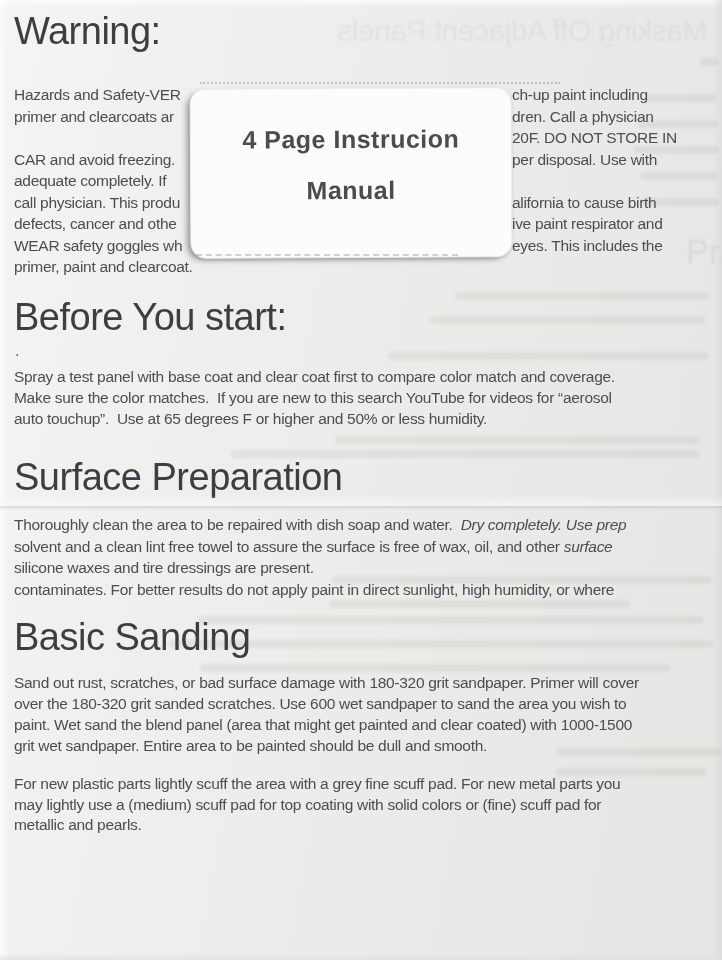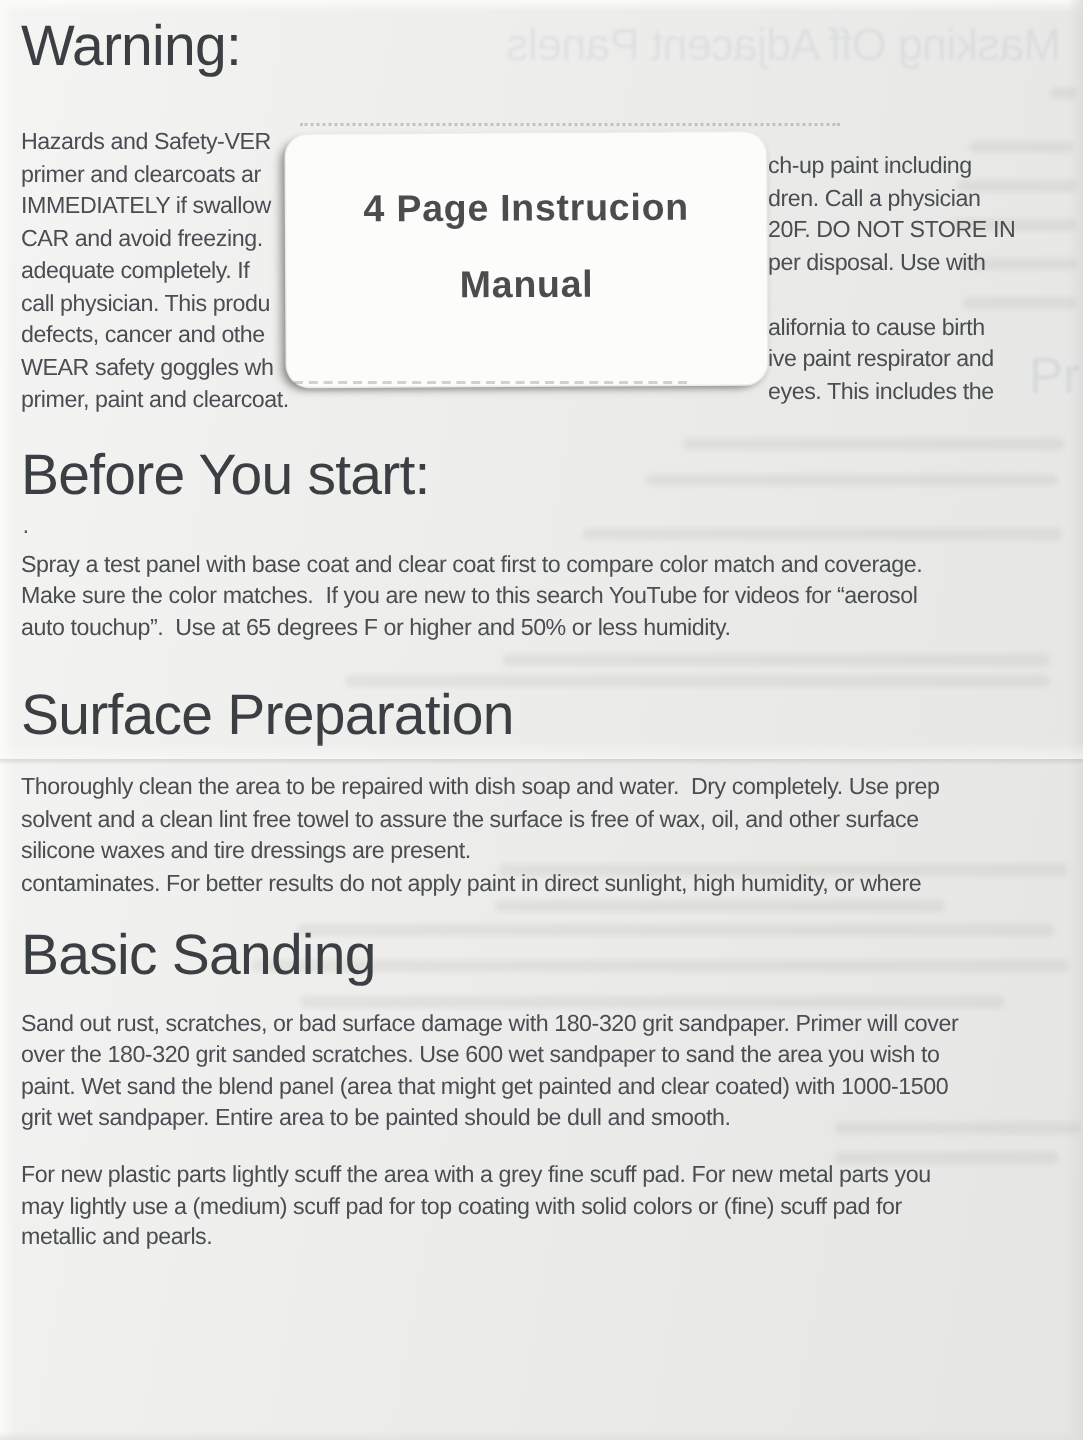--- a/index.html
+++ b/index.html
@@ -18,39 +18,39 @@
   .edge-bottom{position:absolute;left:0;bottom:0;width:100%;height:6px;
     background:linear-gradient(0deg,rgba(222,223,221,.7),rgba(222,223,221,0));}
 
   .h1{position:absolute;left:14px;font-size:38px;font-weight:400;
     color:#3b3e42;letter-spacing:-.5px;white-space:pre;}
   .body-line{white-space:pre;font-size:15.5px;letter-spacing:-.3px;line-height:21px;}
 
   
   .warn-block{position:absolute;left:14px;top:86px;width:708px;}
   .wline{position:relative;height:21.5px;white-space:pre;font-size:15.5px;letter-spacing:-.3px;}
-  .wr{position:absolute;left:498px;top:16px;white-space:pre;}
+  .wr{position:absolute;left:498px;top:0;white-space:pre;}
 
   .perf-dots{position:absolute;left:200px;top:82px;width:360px;height:0;
     border-top:2px dotted rgba(125,125,122,.38);}
   .sticker{
     position:absolute;left:190px;top:88px;width:320px;height:168px;
     background:#fcfcfa;border-radius:16px;border:1px solid #ececea;
     box-shadow:-5px 3px 6px -2px rgba(80,78,74,.55),0 2px 3px rgba(120,118,114,.25);
     transform:rotate(-.3deg);text-align:center;color:#4b4c4e;
   }
   .sticker .l1{margin-top:36px;font-size:25px;font-weight:700;letter-spacing:.5px;white-space:pre;}
   .sticker .l2{margin-top:22px;font-size:25px;font-weight:700;letter-spacing:.5px;white-space:pre;}
   .sticker-dash{position:absolute;left:196px;top:254px;width:262px;height:0;
     border-top:2px dashed rgba(130,130,126,.35);}
 
   .stray-dot{position:absolute;left:15px;top:342px;font-size:16px;color:#55585c;}
 
   .para{position:absolute;left:14px;width:708px;}
-  .it{}
+  .it{font-style:italic;}
 
   .crease-light{position:absolute;left:0;top:495px;width:100%;height:11px;
     background:linear-gradient(180deg,rgba(255,255,255,0),rgba(252,252,250,.55));}
   .crease{position:absolute;left:0;top:506px;width:100%;height:4px;
     background:linear-gradient(180deg,rgba(148,146,140,.28),rgba(148,146,140,0));}
 
   
   .ghost-heading{
     position:absolute;left:325px;top:14px;width:395px;text-align:center;
     font-size:30px;font-weight:400;letter-spacing:-.5px;white-space:nowrap;
@@ -90,21 +90,21 @@
   <i class="smear" style="left:168px;top:640px;width:545px"></i>
   <i class="smear" style="left:200px;top:664px;width:470px"></i>
   <i class="smear" style="left:556px;top:748px;width:165px"></i>
   <i class="smear" style="left:556px;top:768px;width:150px"></i>
 
   <div class="h1" style="top:10px">Warning:</div>
 
   <div class="warn-block">
     <div class="wline"><span>Hazards and Safety-VER</span><span class="wr">ch-up paint including</span></div>
     <div class="wline"><span>primer and clearcoats ar</span><span class="wr">dren. Call a physician</span></div>
-    <div class="wline"><span>IMMEDIATELY if swallow</span><span class="wr">20F. DO NOT STORE IN</span></div>
+    <div class="wline"><span class="wr">20F. DO NOT STORE IN</span></div>
     <div class="wline"><span>CAR and avoid freezing.</span><span class="wr">per disposal. Use with</span></div>
     <div class="wline"><span>adequate completely. If</span></div>
     <div class="wline"><span>call physician. This produ</span><span class="wr">alifornia to cause birth</span></div>
     <div class="wline"><span>defects, cancer and othe</span><span class="wr">ive paint respirator and</span></div>
     <div class="wline"><span>WEAR safety goggles wh</span><span class="wr">eyes. This includes the</span></div>
     <div class="wline"><span>primer, paint and clearcoat.</span><span class="wr"></span></div>
   </div>
 
   <div class="perf-dots"></div>
   <div class="sticker">

